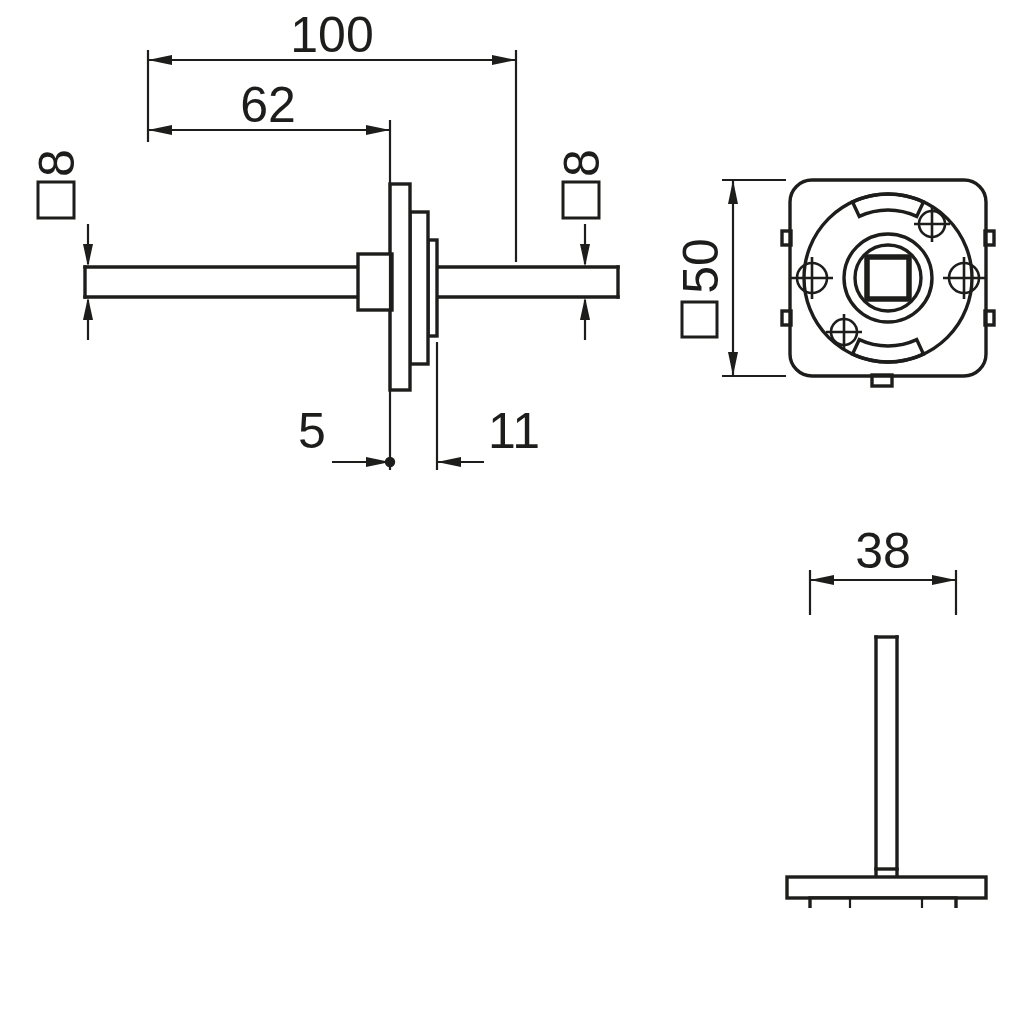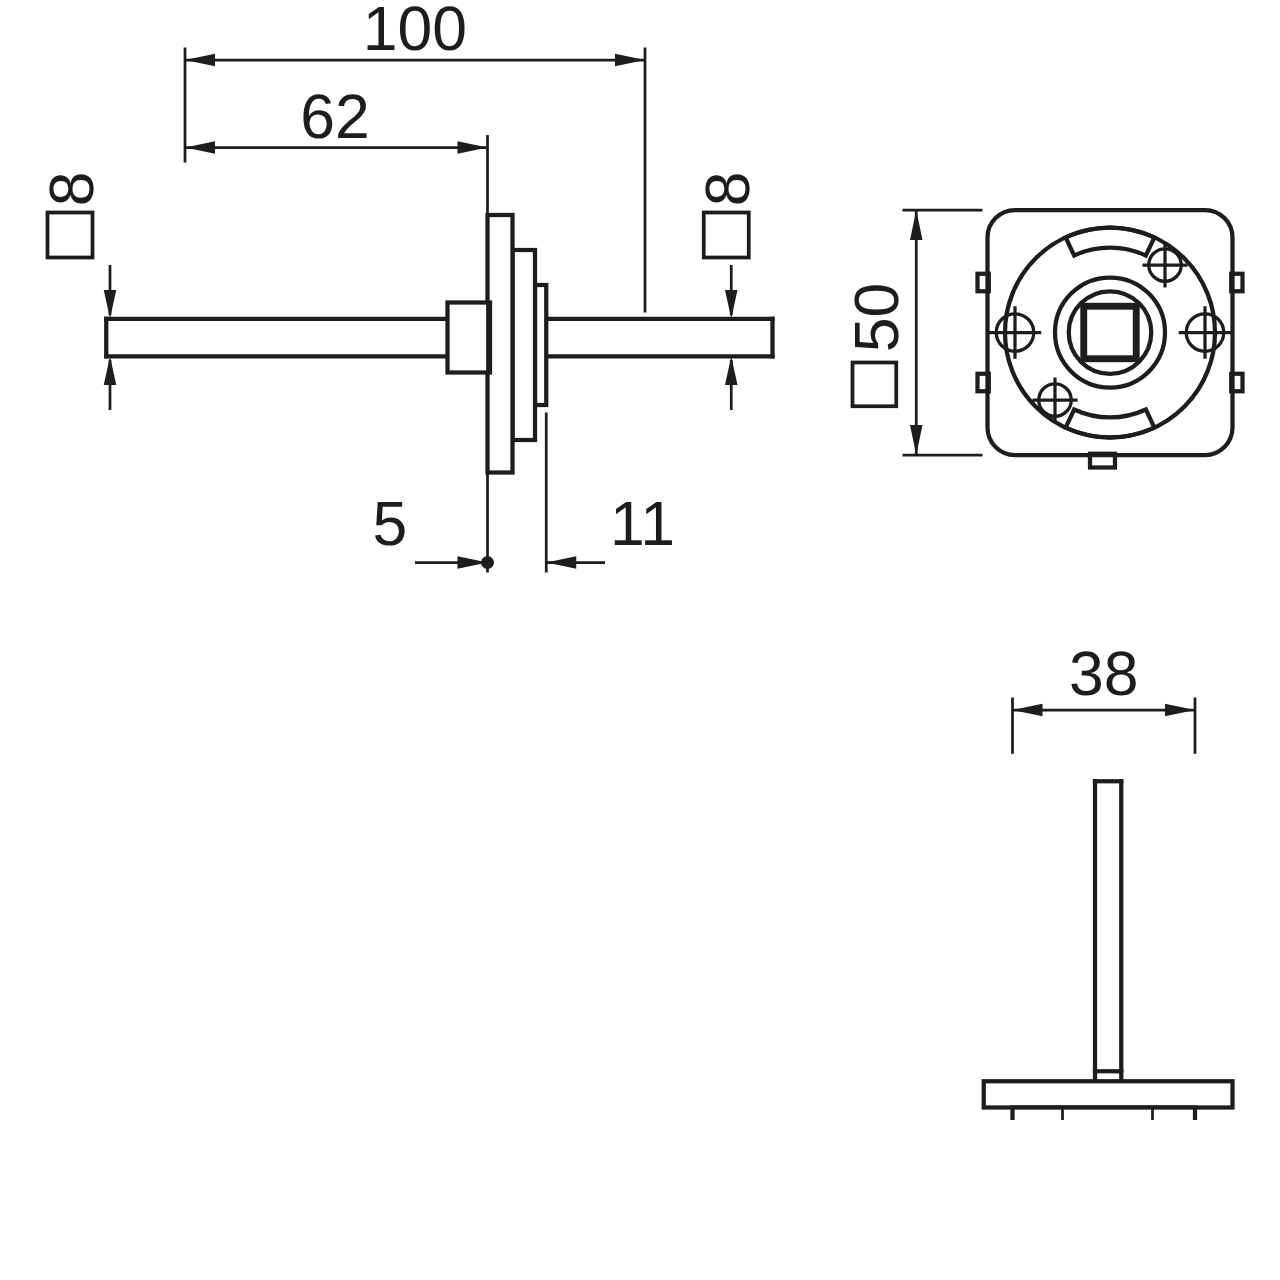--- a/index.html
+++ b/index.html
@@ -1,17 +1,17 @@
 <!DOCTYPE html>
 <html style="--ink: #1d1d1b; --bg: #ffffff;"><head>
 <meta charset="utf-8">
 <style>
   :root { --ink: #1d1d1b; --bg: #ffffff; }
   html, body { margin: 0; padding: 0; background: var(--bg); }
-  .stage { width: 1024px; height: 896px; position: relative; background: var(--bg); }
+  .stage { width: 1024px; height: 896px; position: relative; background: var(--bg); margin-top: 12px; }
   svg { display: block; }
   
   .o  { stroke: var(--ink); stroke-width: 3.4; fill: none; stroke-linecap: square; stroke-linejoin: miter; }
   
   .ow { stroke: var(--ink); stroke-width: 3.4; fill: #ffffff; stroke-linejoin: miter; }
   
   .d  { stroke: var(--ink); stroke-width: 2.2; fill: none; stroke-linecap: butt; }
   
   .sq { stroke: var(--ink); stroke-width: 3; fill: none; }
   

